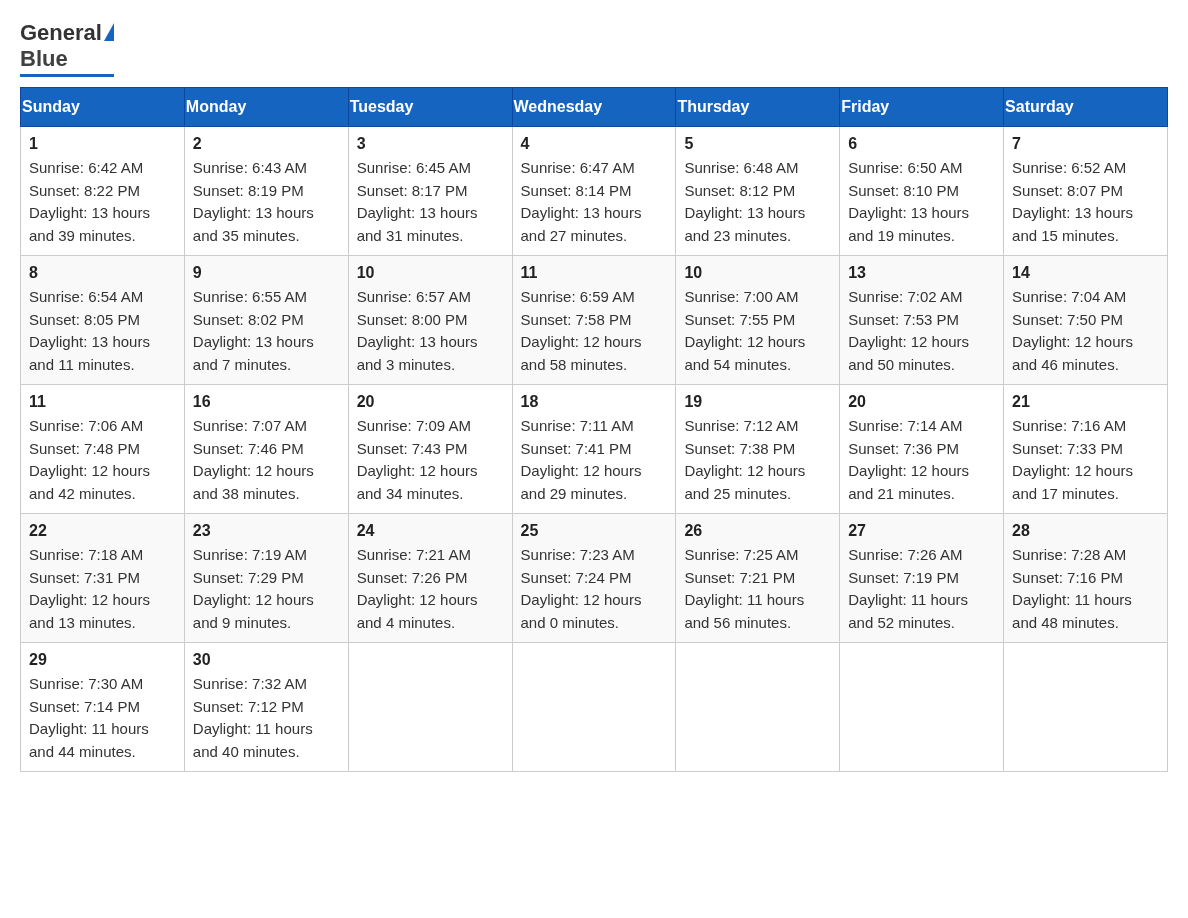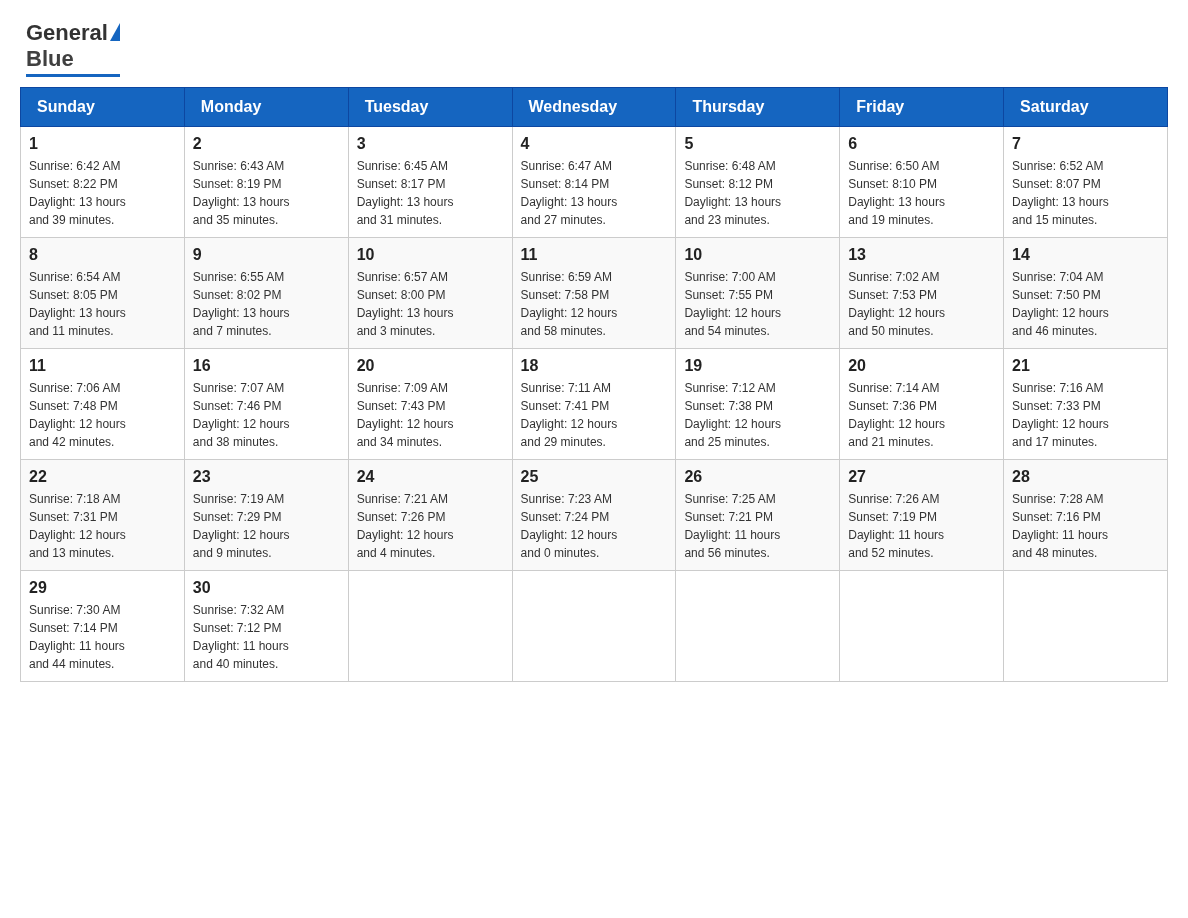--- a/index.html
+++ b/index.html
@@ -13,21 +13,20 @@
     .header {
       display: flex;
       justify-content: space-between;
       align-items: flex-start;
       margin-bottom: 10px;
     }
     .logo {
       display: flex;
       flex-direction: column;
       align-items: flex-start;
-      margin-left: 6px;
     }
     .logo-text {
       font-size: 22px;
       font-weight: bold;
       color: #333;
       display: flex;
       align-items: center;
     }
     .logo-general { color: #333; }
     .logo-triangle {
@@ -62,39 +61,39 @@
     .calendar {
       width: 100%;
       border-collapse: collapse;
       margin-top: 10px;
     }
     .calendar th {
       background: #1565c0;
       color: #fff;
       font-size: 16px;
       font-weight: bold;
-      padding: 10px 16px;
+      padding: 10px 1px;
       text-align: left;
       border: 1px solid #0d47a1;
     }
     .calendar td {
       vertical-align: top;
       padding: 8px;
       border: 1px solid #ccc;
       width: 14.28%;
       min-height: 100px;
     }
     .day-number {
       font-size: 16px;
       font-weight: bold;
       color: #222;
       margin-bottom: 4px;
     }
     .day-info {
-      font-size: 12px;
+      font-size: 15px;
       color: #333;
       line-height: 1.5;
     }
     .empty-cell {
       background: #fff;
     }
     tr:nth-child(even) td { background: #f9f9f9; }
     tr:nth-child(odd) td { background: #fff; }
   </style>
 </head>

